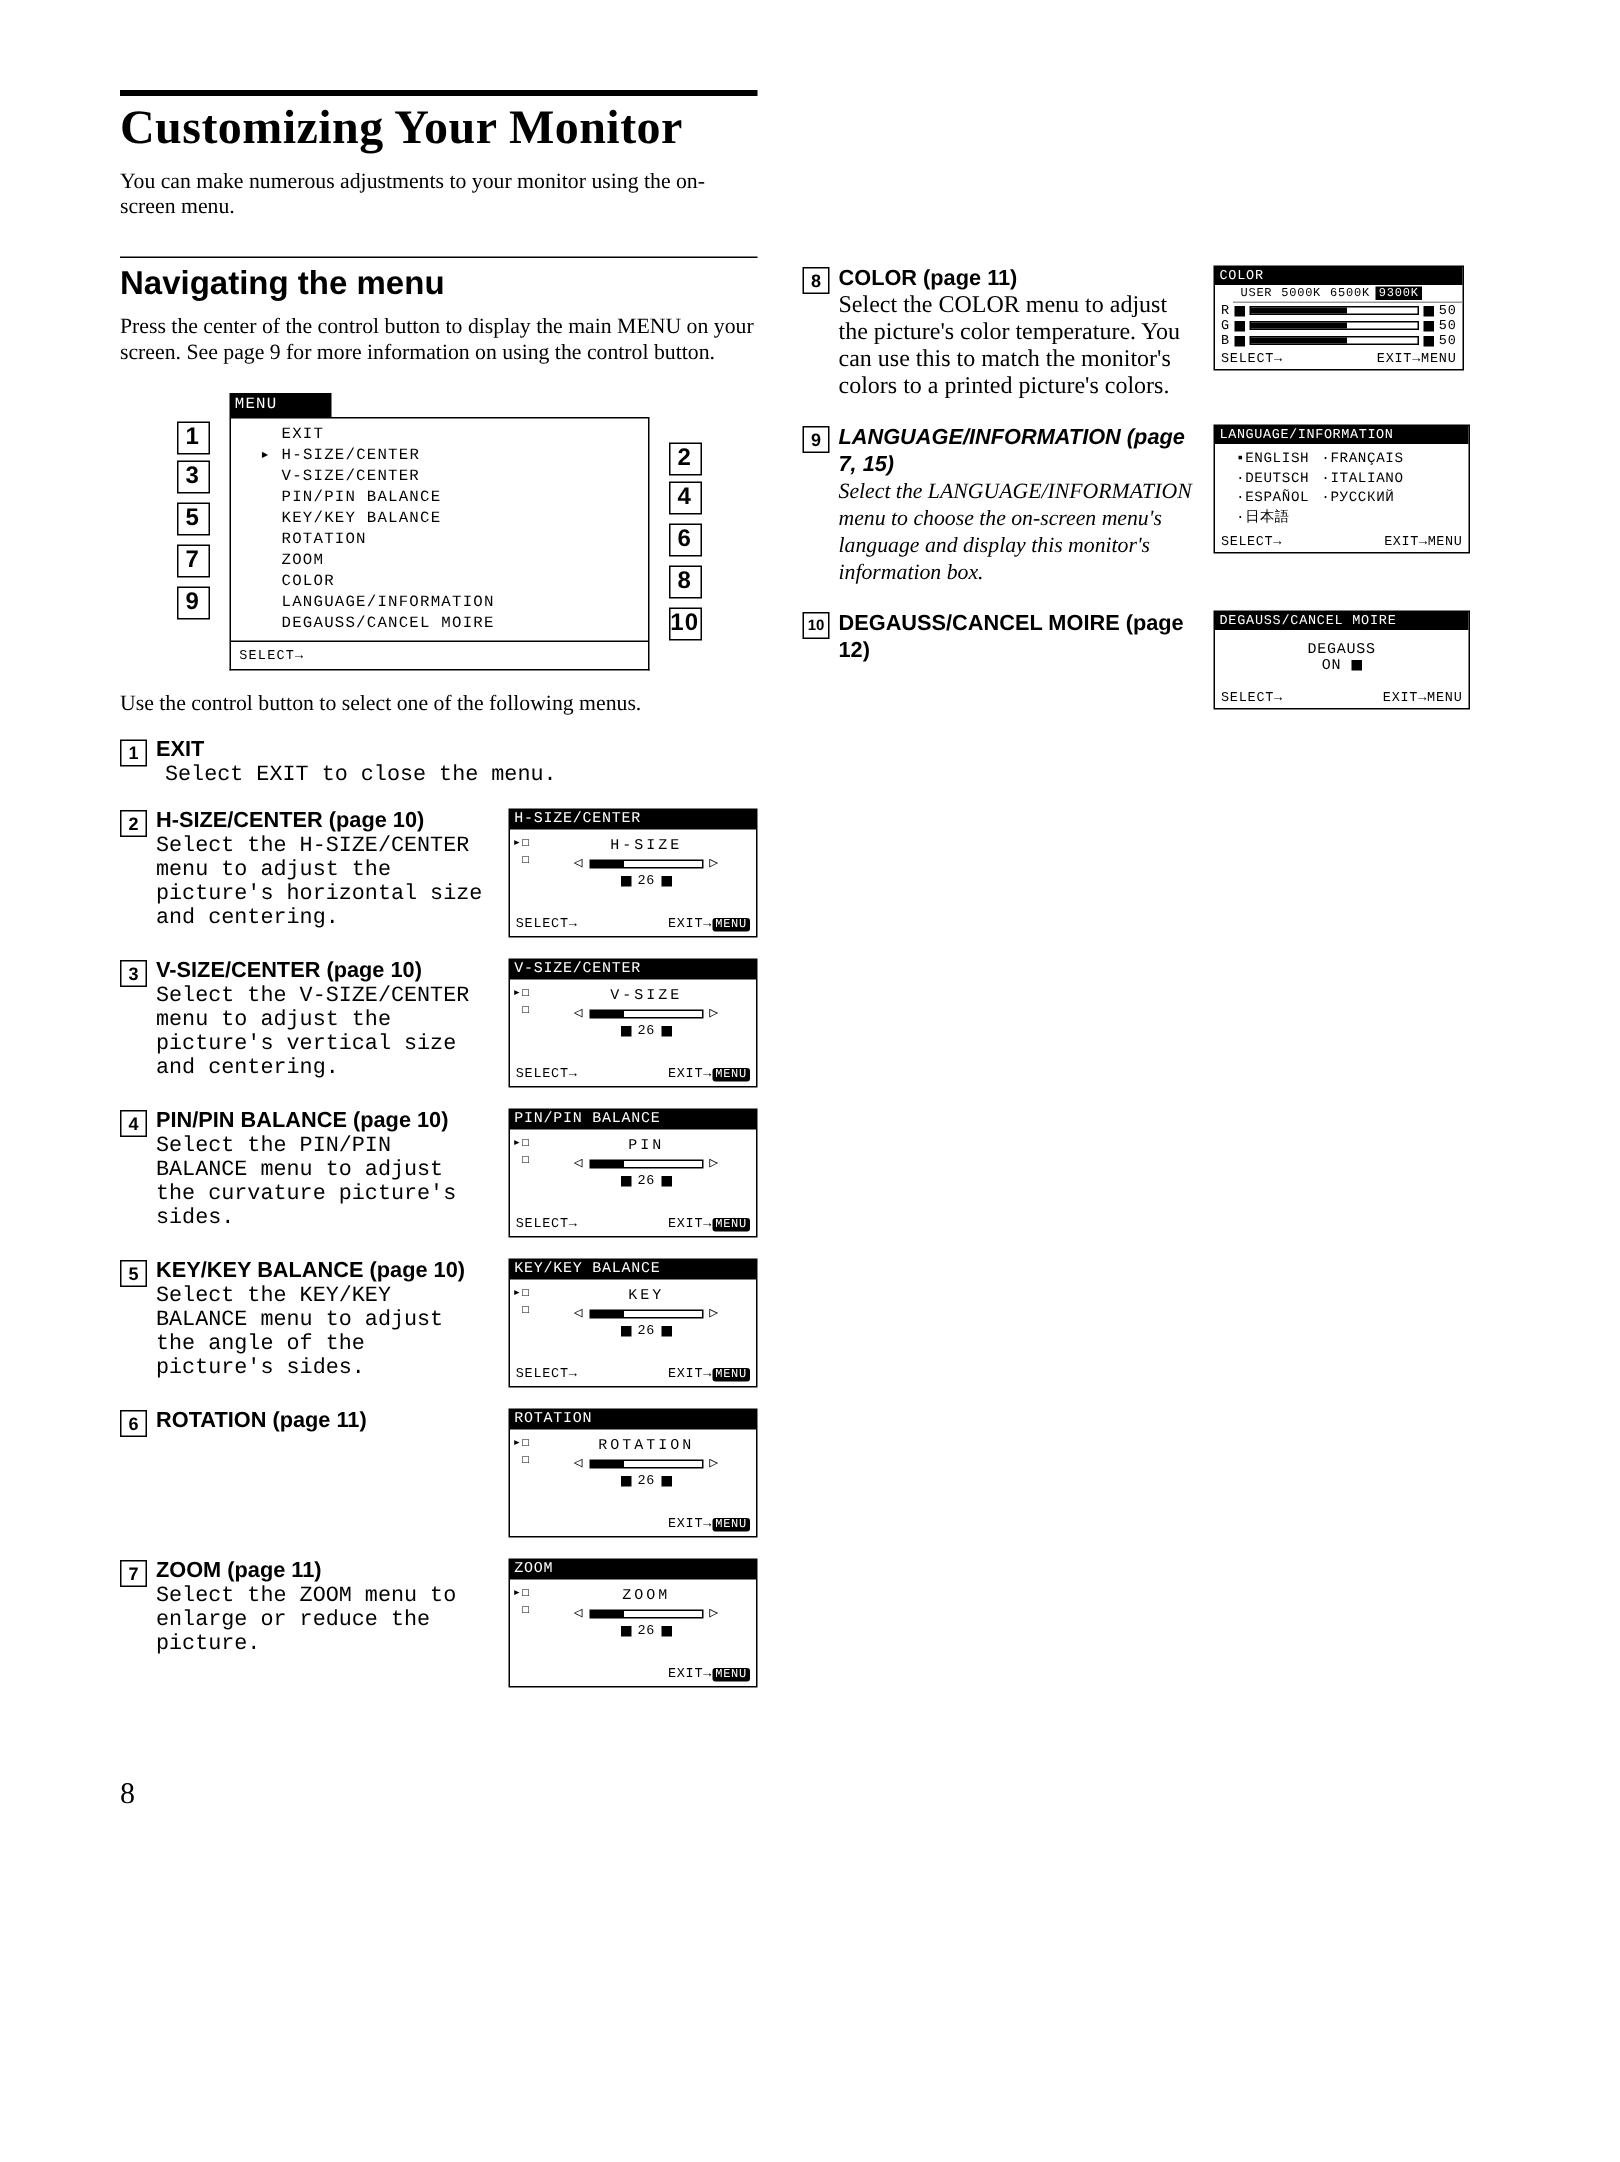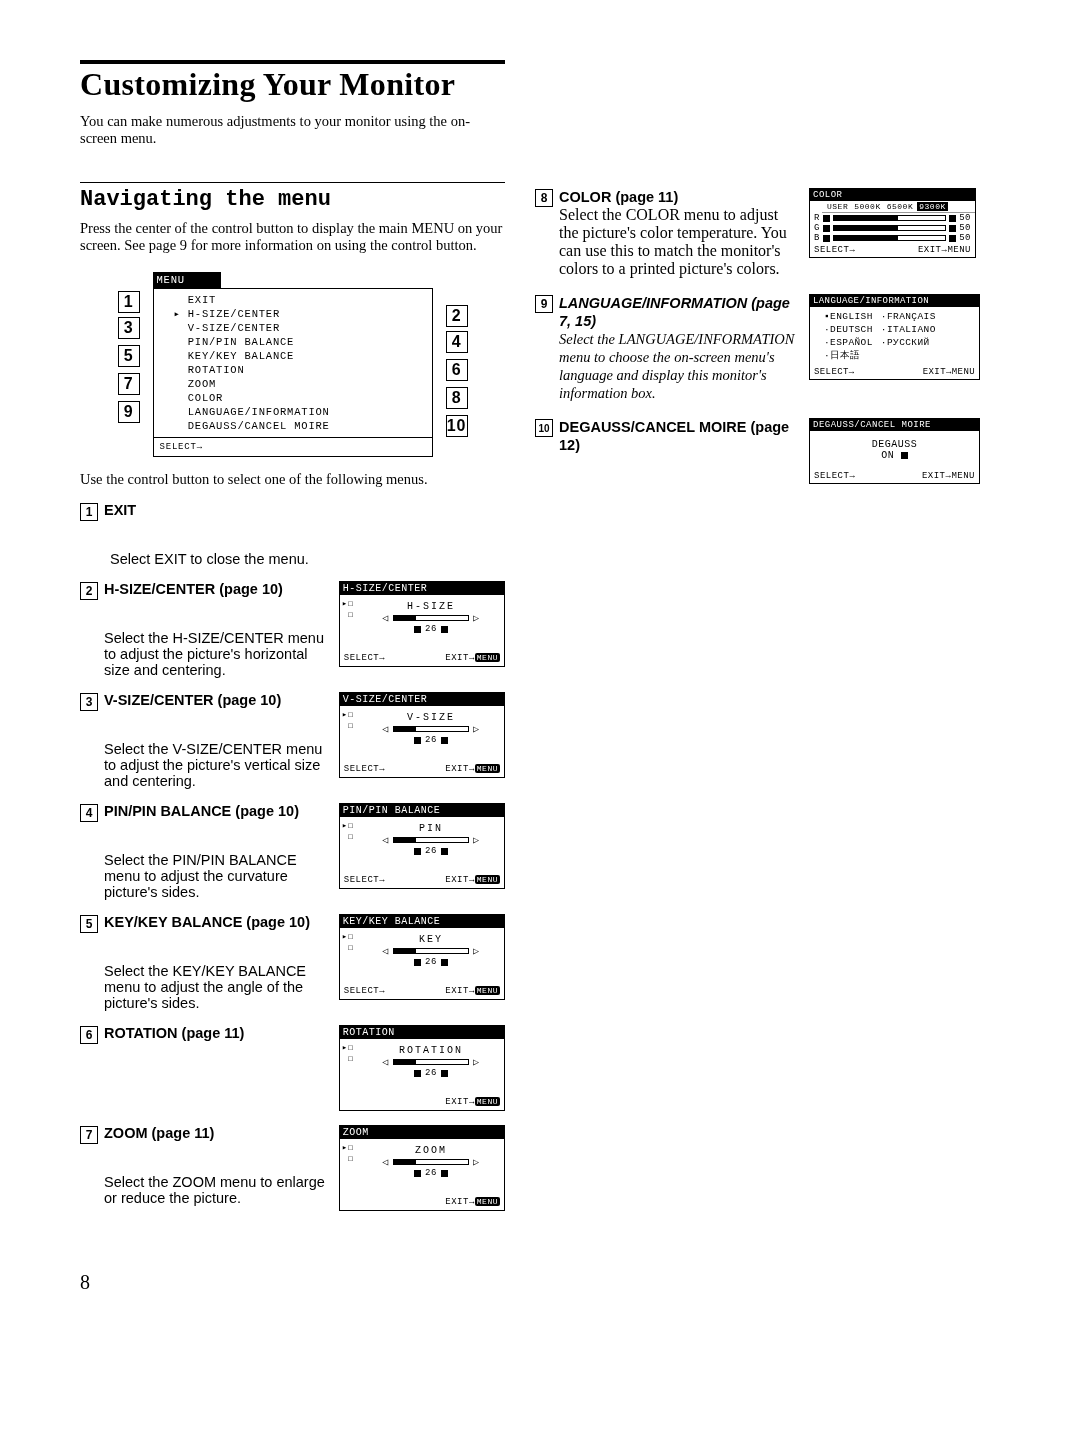--- a/index.html
+++ b/index.html
@@ -6,31 +6,31 @@
     font-family: "Times New Roman", serif;
     background: #fff;
     margin: 0;
     width: 1080px;
     padding: 60px 80px 40px 80px;
     box-sizing: border-box;
     color:#000;
   }
   .rule { border-top: 4px solid #000; width: 425px; margin-bottom: 2px; }
   h1.title { font-size: 32px; font-weight: bold; margin: 0 0 10px 0; letter-spacing: .3px;}
-  .intro { font-size: 14.5px; margin-bottom: 35px; width: 425px; }
-  h2.section { font-family: Liberation Mono, monospace; font-size: 22px; font-weight: bold; border-top: 1.5px solid #000; padding-top: 4px; margin: 0 0 8px 0; width:425px; }
+  .intro { font-size: 14.5px; margin-bottom: 24px; width: 425px; }
+  h2.section { font-family: Liberation Sans, sans-serif; font-size: 22px; font-weight: bold; border-top: 1.5px solid #000; padding-top: 4px; margin: 0 0 8px 0; width:425px; }
   .body-text { font-size: 14.5px; width: 425px; }
   .cols { display:flex; gap: 30px; align-items:flex-start;}
   .leftcol { width: 425px; }
   .rightcol { width: 445px; margin-top: 6px;}
   .item { display:flex; font-size:14.5px; margin-top:14px; }
   .item .boxnum, .boxnum { font-family: Arial, sans-serif; border:1px solid #000; width:16px; height:16px; font-size:12px; display:inline-flex; align-items:center; justify-content:center; font-weight:bold; margin-right:6px; flex:none; margin-top:1px;}
   .item .content { flex:1; }
   .item .content b, .item .content strong { font-family: Arial, sans-serif; font-weight:bold; }
-  .item .desc { font-family: Liberation Sans, sans-serif; margin-top: 32px; }
+  .item .desc { font-family: Liberation Mono, monospace; }
   .itemrow { display:flex; gap:10px; align-items:flex-start;}
   .osd { font-family: "Courier New", monospace; font-size:10px; background:#fff; border:1px solid #000; width:165px; letter-spacing: .5px;}
   .osd .titlebar { background:#000; color:#fff; padding:1px 3px; }
   .osd .body { padding:6px 6px 2px 6px; position:relative; min-height:48px;}
   .osd .foot { display:flex; justify-content:space-between; padding:2px 4px 3px 4px; font-size:9px; }
   .osd .foot .menu-pill { background:#000; color:#fff; padding:0 2px; border-radius:2px; font-size:8px;}
   .slider-wrap { margin-left:18px; }
   .slider-label { text-align:center; font-size:10px; letter-spacing:2px;}
   .slider { display:flex; align-items:center; gap:4px; justify-content:center;}
   .slider .bar { width:74px; height:4px; background:#fff; border:1px solid #000; position:relative;}

